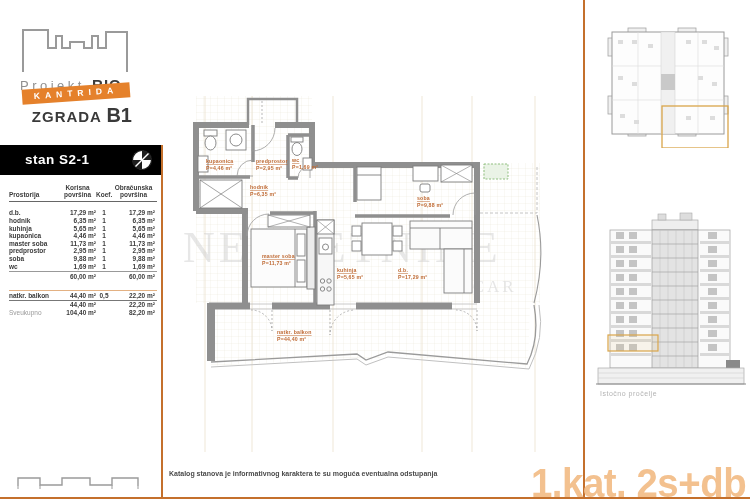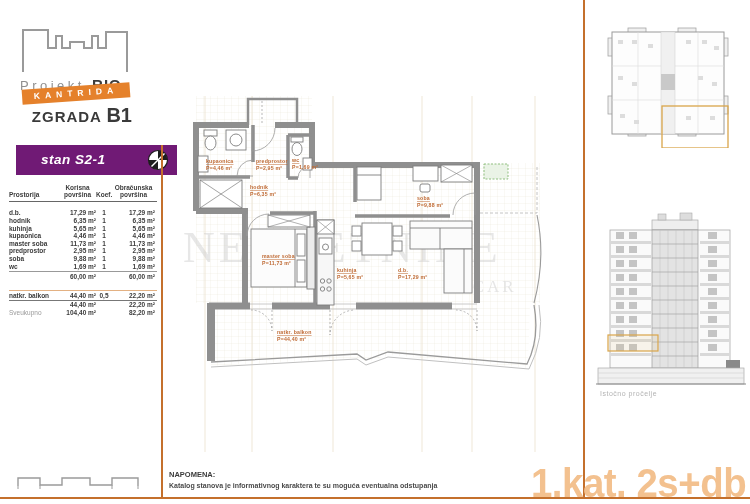--- a/index.html
+++ b/index.html
@@ -16,21 +16,21 @@
   .kantrida{
     position:absolute;left:2px;top:62px;width:108px;height:15px;
     background:#e5812b;transform:rotate(-4deg);
     color:#fff;font-weight:bold;font-size:8.5px;letter-spacing:5px;
     text-align:center;line-height:15px;white-space:nowrap;overflow:hidden;
   }
   .zgrada{position:absolute;left:0;top:80px;width:112px;text-align:right;color:#3a3a3a;white-space:nowrap;}
   .zgrada .z1{font-size:15px;font-weight:bold;letter-spacing:1px;}
   .zgrada .z2{font-size:20px;font-weight:800;letter-spacing:0;}
   
-  .band{position:absolute;left:16px;top:145px;width:161px;height:30px;background:#701a75;font-style:italic;}
+  .band{position:absolute;left:0;top:145px;width:161px;height:30px;background:#000000;}
   .band .t{position:absolute;left:25px;top:0;line-height:30px;color:#fff;font-weight:bold;font-size:13.5px;letter-spacing:0.5px;}
   .band svg{position:absolute;right:8px;top:4px;}
   
   .vline-left{position:absolute;left:161px;top:145px;width:2px;height:353px;background:#c4702c;}
   .vline-right{position:absolute;left:583px;top:0;width:2px;height:498px;background:#c4702c;}
   .hline-bottom{position:absolute;left:0;top:497px;width:750px;height:2px;background:#c4702c;}
   
   .tbl{position:absolute;left:9px;top:184px;width:148px;color:#3b3b3b;font-size:6.5px;font-weight:bold;}
   .trow{display:grid;grid-template-columns:50px 37px 16px 43px;line-height:7.6px;align-items:end;}
   .trow .c1{text-align:left;}
@@ -410,17 +410,16 @@
   <rect x="12" y="125" width="50" height="16" fill="rgba(233,196,126,0.12)" stroke="#d9a54a" stroke-width="1.2"></rect>
 </svg>
 <div class="elev-cap">Istočno pročelje</div>
 
 <svg class="cren" width="130" height="34" viewBox="0 0 130 34">
   <path d="M4,28 V20 H26 V27 H48 V20 H76 V27 H98 V20 H124 V28" fill="none" stroke="#9a9a9a" stroke-width="1.4"></path>
   <path d="M4,28 V31 M26,27 V31 M98,27 V31 M124,28 V31" stroke="#9a9a9a" stroke-width="1"></path>
 </svg>
 
 <div class="note">
-  <div class="nt">NAPOMENA:</div>
   <div class="nb">Katalog stanova je informativnog karaktera te su moguća eventualna odstupanja</div>
 </div>
 
 <div class="unit-tag">1.kat. 2s+db</div>
 
 </body></html>

